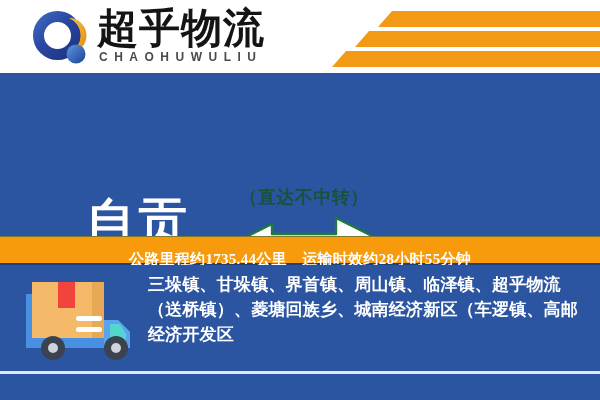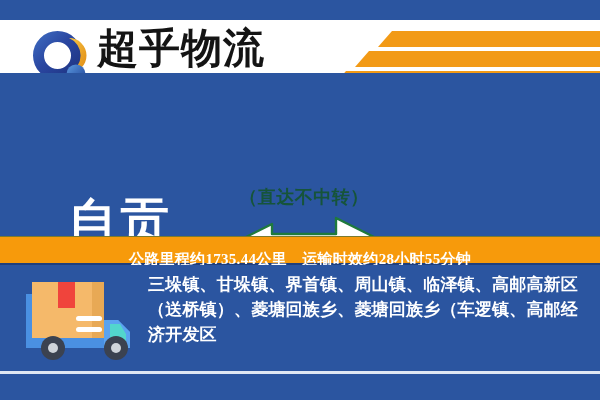--- a/index.html
+++ b/index.html
@@ -19,21 +19,20 @@
   }
 
   
   .header {
     position: absolute;
     left: 0; top: 0;
     width: 600px;
     height: 73px;
     background: #ffffff;
     overflow: hidden;
-    margin-top: 20px;
   }
   .logo-mark {
     position: absolute;
     left: 31px; top: 9px;
     width: 62px; height: 58px;
   }
   .logo-text-cn {
     position: absolute;
     left: 97px; top: 6px;
     font-size: 41px;
@@ -74,20 +73,21 @@
   .city {
     position: absolute;
     top: 122px;
     font-size: 49px;
     font-weight: bold;
     color: #ffffff;
     letter-spacing: 3px;
     font-family: "Liberation Serif", "DejaVu Serif", serif;
     white-space: nowrap;
     line-height: 54px;
+    margin-left: 18px;
   }
   .city.origin { left: 68px; }
   .city.dest   { left: 386px; }
 
   .arrow-wrap {
     position: absolute;
     left: 228px; top: 112px;
     width: 152px; height: 100px;
   }
   .arrow-caption-top {
@@ -197,20 +197,21 @@
           </linearGradient>
         </defs>
         <path d="M26.5 2 A24.5 24.5 0 1 0 26.5 51 A24.5 24.5 0 1 0 26.5 2 Z
                  M26.5 13 A13.5 13.5 0 1 1 26.5 40 A13.5 13.5 0 1 1 26.5 13 Z" fill="url(#ringGrad)" fill-rule="evenodd"></path>
         <path d="M38 9 A19 19 0 0 1 38 44 A15.5 15.5 0 0 0 38 9 Z" fill="url(#moonGrad)"></path>
         <circle cx="45" cy="45" r="9.5" fill="url(#dotGrad)"></circle>
       </svg>
     </div>
 
     <div class="logo-text-cn">超乎物流</div>
+    <div class="logo-text-en">CHAOHUWULIU</div>
 
     <div class="stripe s1"></div>
     <div class="stripe s2"></div>
     <div class="stripe s3"></div>
   </div>
 
   <div class="route">
     <div class="city origin">自贡</div>
 
     <div class="arrow-wrap">
@@ -248,15 +249,15 @@
       <rect x="54" y="42" width="26" height="5" rx="2.5" fill="#ffffff"></rect>
       <rect x="54" y="53" width="26" height="5" rx="2.5" fill="#ffffff"></rect>
 
       <circle cx="31" cy="74" r="12" fill="#3b4250"></circle>
       <circle cx="31" cy="74" r="5" fill="#cfd4da"></circle>
       <circle cx="94" cy="74" r="12" fill="#3b4250"></circle>
       <circle cx="94" cy="74" r="5" fill="#cfd4da"></circle>
     </svg>
   </div>
 
-  <div class="coverage-text">三垛镇、甘垛镇、界首镇、周山镇、临泽镇、高邮高新区（送桥镇）、菱塘回族乡、菱塘回族乡（车逻镇、高邮经济开发区</div>
+  <div class="coverage-text">三垛镇、甘垛镇、界首镇、周山镇、临泽镇、超乎物流（送桥镇）、菱塘回族乡、城南经济新区（车逻镇、高邮经济开发区</div>
 
 </div>
 
 </body></html>

